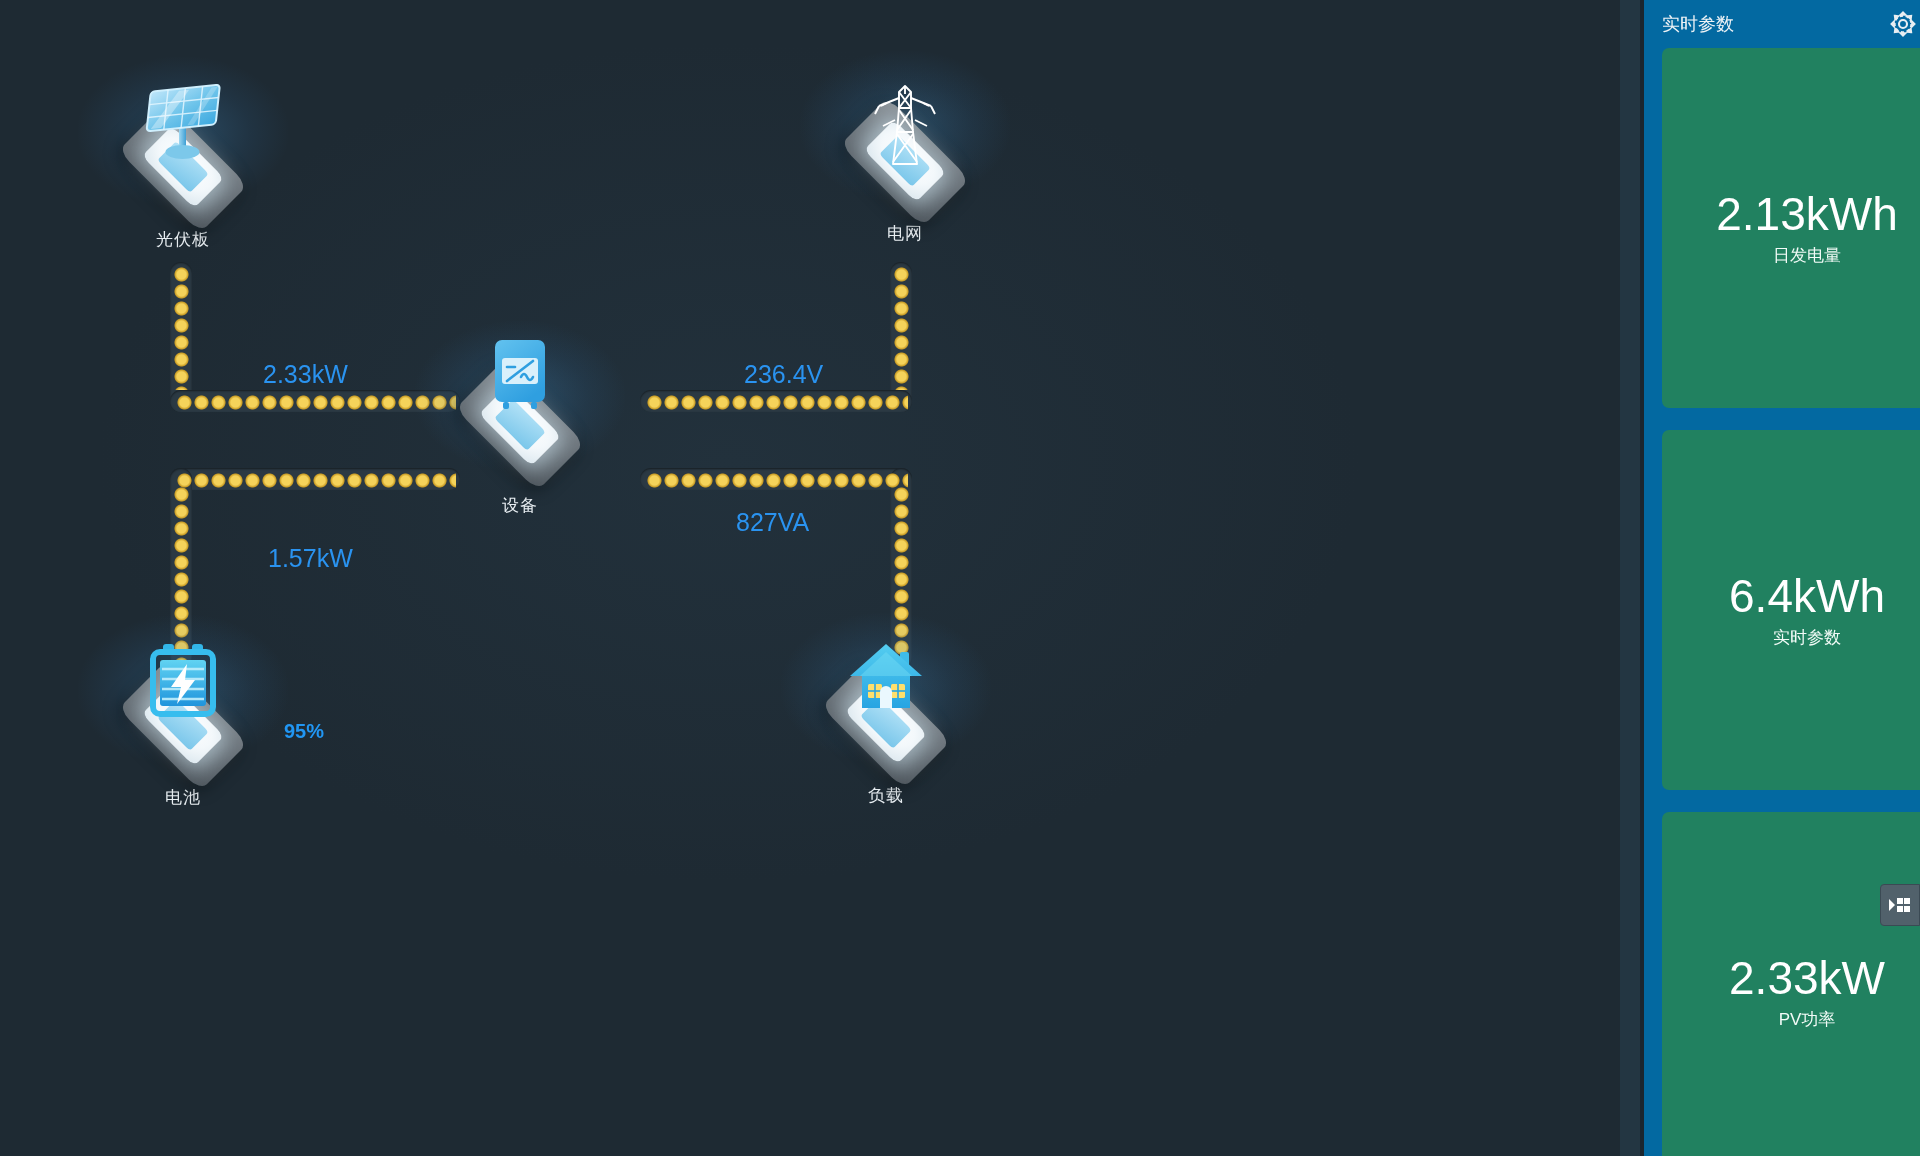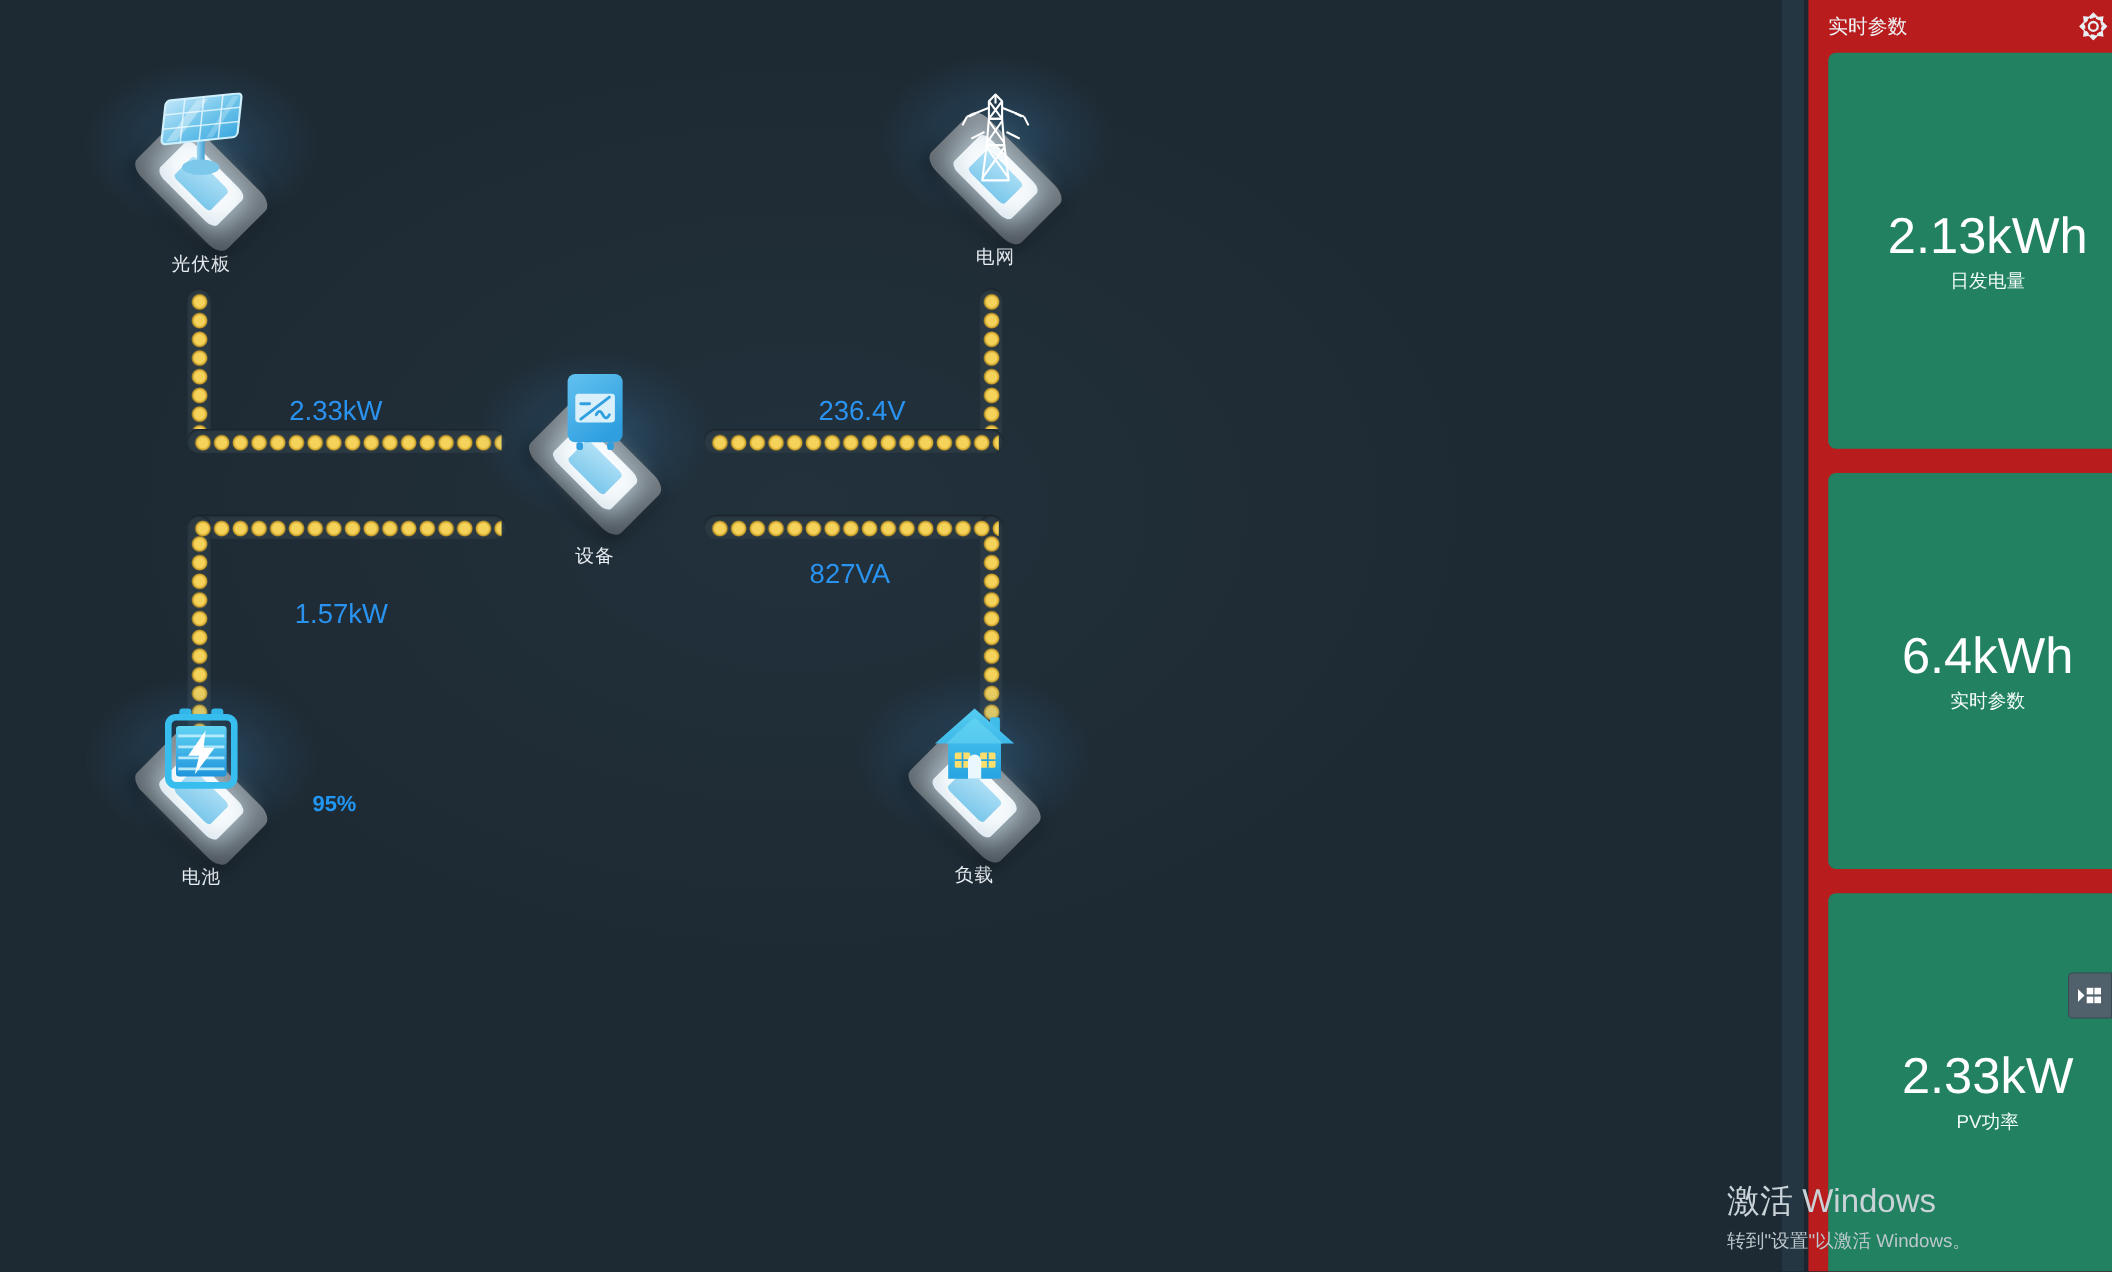--- a/index.html
+++ b/index.html
@@ -79,21 +79,21 @@
   .node-label {
     margin-top: 6px; font-size: 17px; color: #e8eef2; letter-spacing: 1px;
   }
   .node-badge {
     position: absolute; font-size: 20px; color: #2196f3; font-weight: 700;
   }
 
   
   #node-pv      { left: 88px;  top: 62px; }
   #node-grid    { left: 810px; top: 56px; }
-  #node-device  { left: 446px; top: 330px; }
+  #node-device  { left: 425px; top: 330px; }
   #node-battery { left: 88px;  top: 620px; }
   #node-load    { left: 791px; top: 618px; }
   #node-device .node-art { height: 150px; }
   #node-device .node-label { margin-top: 14px; }
 
   
   .pipe { position: absolute; }
   .pipe .track {
     position: absolute;
     background: #2b3943;
@@ -111,21 +111,21 @@
     background-size: 17px 17px;
   }
   .flow-value {
     position: absolute; font-size: 25px; color: #2a93f0; white-space: nowrap;
   }
 
   
   .param-panel {
     position: absolute; left: 1644px; top: 0;
     width: 276px; height: 1156px;
-    background: #b91c1c;
+    background: #0369a1;
     overflow: hidden;
   }
   .param-header {
     height: 48px; display: flex; align-items: center;
     padding: 0 10px 0 18px; justify-content: space-between;
   }
   .param-title { font-size: 18px; color: #eef3f6; }
   .gear-icon { width: 26px; height: 26px; flex: 0 0 auto; margin-right: -6px; }
   .param-cards { padding: 0 0 0 18px; }
   .param-card {
@@ -411,18 +411,14 @@
       <svg viewBox="0 0 22 18" width="22" height="18">
         <polygon points="0,3 6,9 0,15" fill="#ffffff"></polygon>
         <rect x="8" y="2" width="6" height="6" fill="#ffffff"></rect>
         <rect x="15" y="2" width="6" height="6" fill="#ffffff"></rect>
         <rect x="8" y="10" width="6" height="6" fill="#ffffff"></rect>
         <rect x="15" y="10" width="6" height="6" fill="#ffffff"></rect>
       </svg>
     </div>
   </div>
 
-  <div class="win-watermark">
-    <div class="win-wm-line1">激活 Windows</div>
-    <div class="win-wm-line2">转到"设置"以激活 Windows。</div>
-  </div>
 
 </div>
 
 </body></html>

